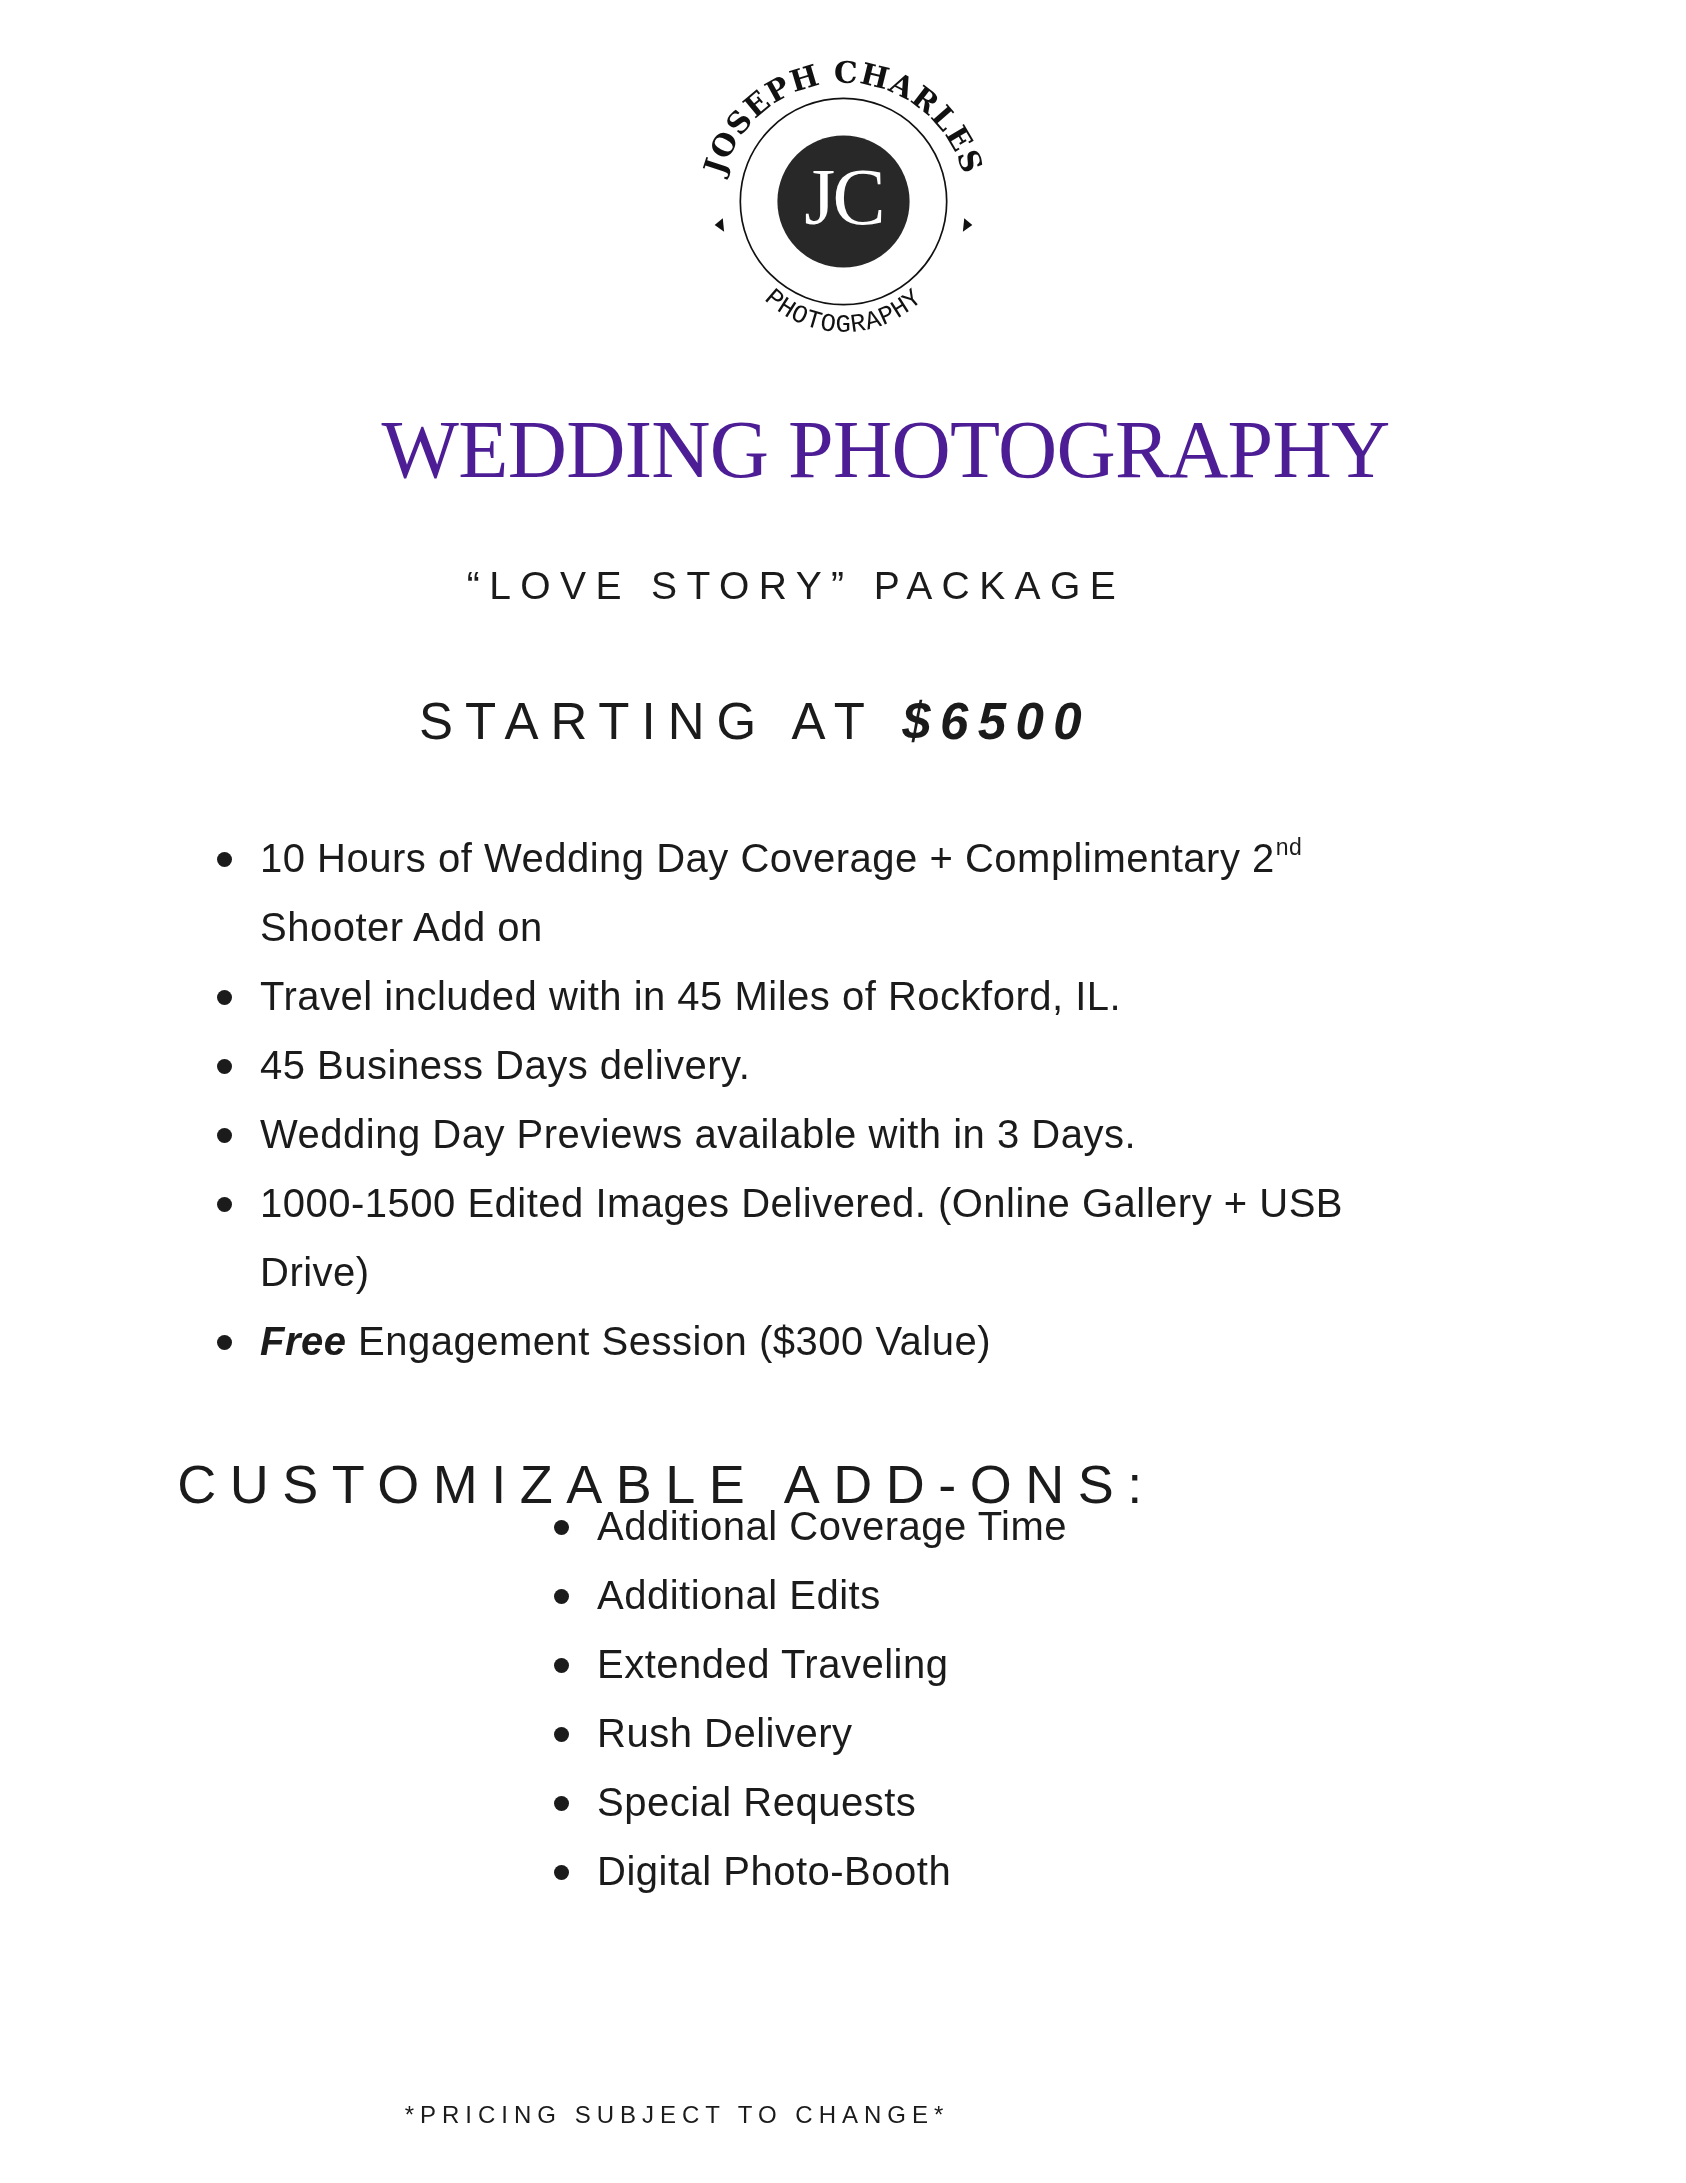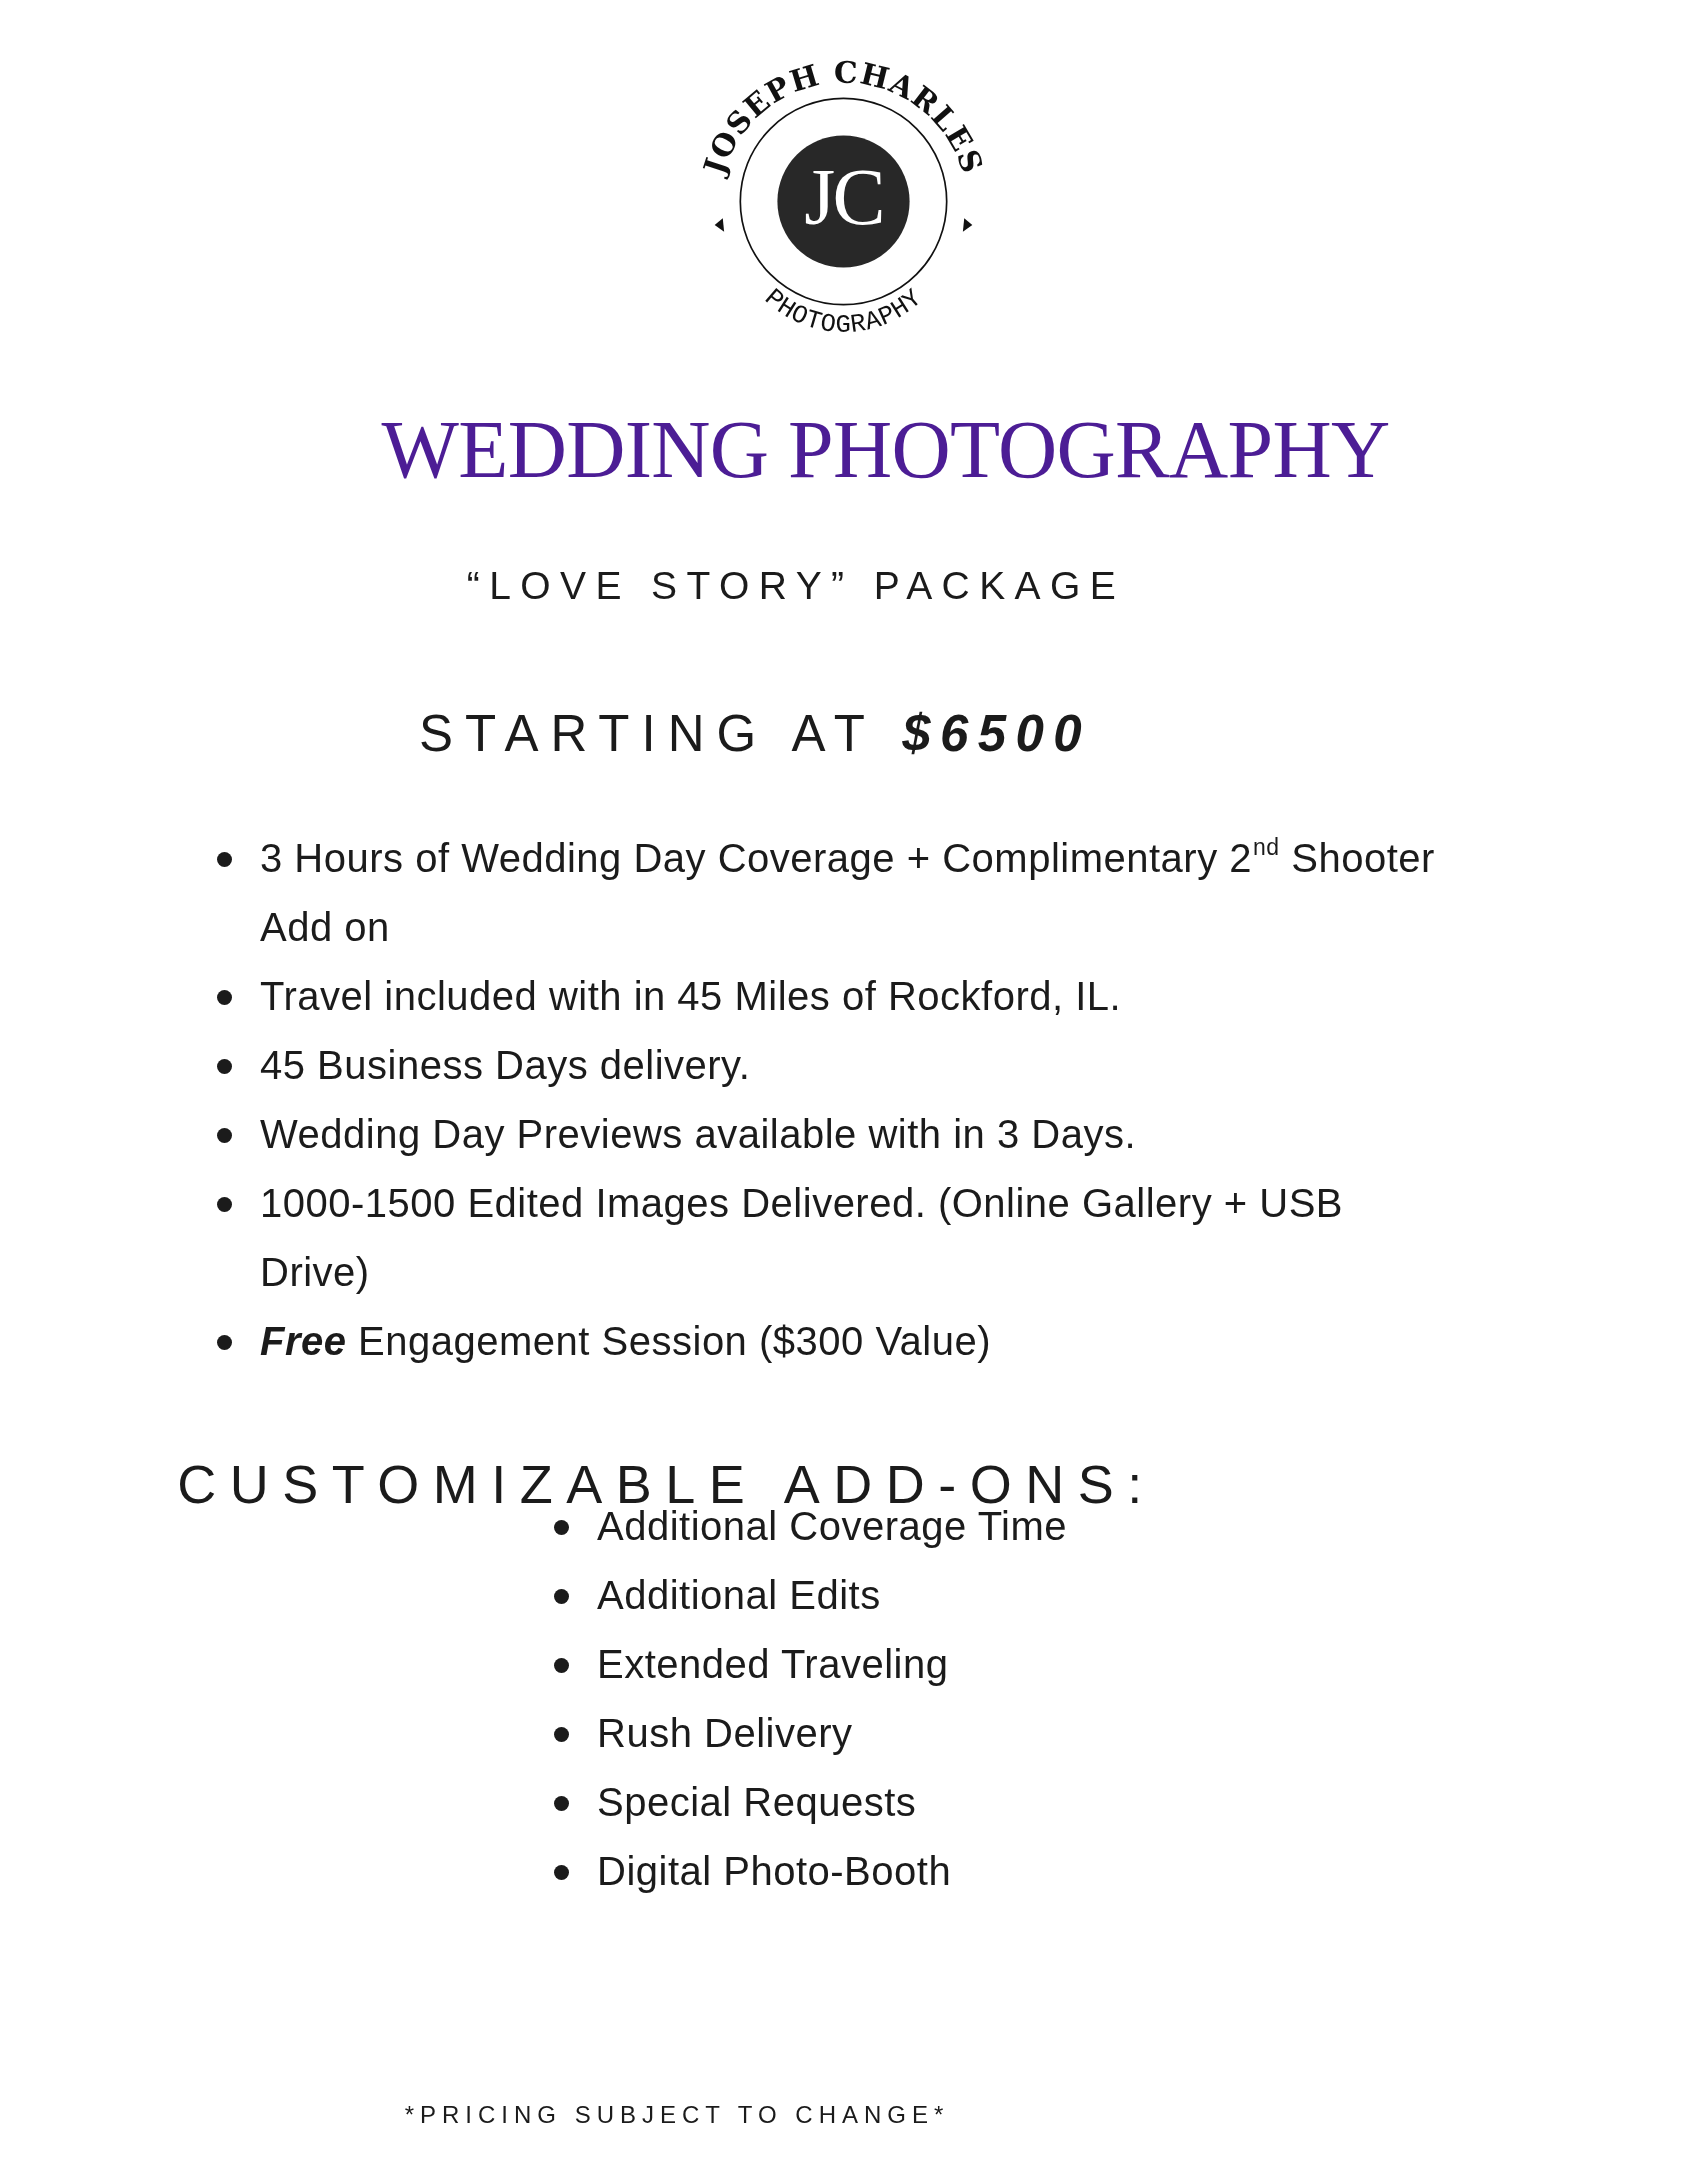--- a/index.html
+++ b/index.html
@@ -61,21 +61,20 @@
     position: absolute;
     left: 0;
     width: 1510px;
     top: 688px;
     text-align: center;
     font-size: 51px;
     line-height: 67px;
     letter-spacing: 12px;
     color: #1b1b1b;
     white-space: nowrap;
-    margin-top: 12px;
   }
   .price-line .price-value {
     font-weight: bold;
     font-style: italic;
     letter-spacing: 9.4px;
   }
 
   
   .features {
     position: absolute;
@@ -183,21 +182,21 @@
 <div class="package-name">“LOVE STORY” PACKAGE</div>
 
 <div class="price-line">
   <span>STARTING AT</span>
   <span class="price-value">$6500</span>
 </div>
 
 <ul class="features">
   <li>
     <span class="bullet"></span>
-    <span>3 Hours of Wedding Day Coverage + Complimentary 2</span><sup>nd</sup><span> Shooter Add on</span>
+    <span>10 Hours of Wedding Day Coverage + Complimentary 2</span><sup>nd</sup><span> Shooter Add on</span>
   </li>
   <li>
     <span class="bullet"></span>
     <span>Travel included with in 45 Miles of Rockford, IL.</span>
   </li>
   <li>
     <span class="bullet"></span>
     <span>45 Business Days delivery.</span>
   </li>
   <li>

